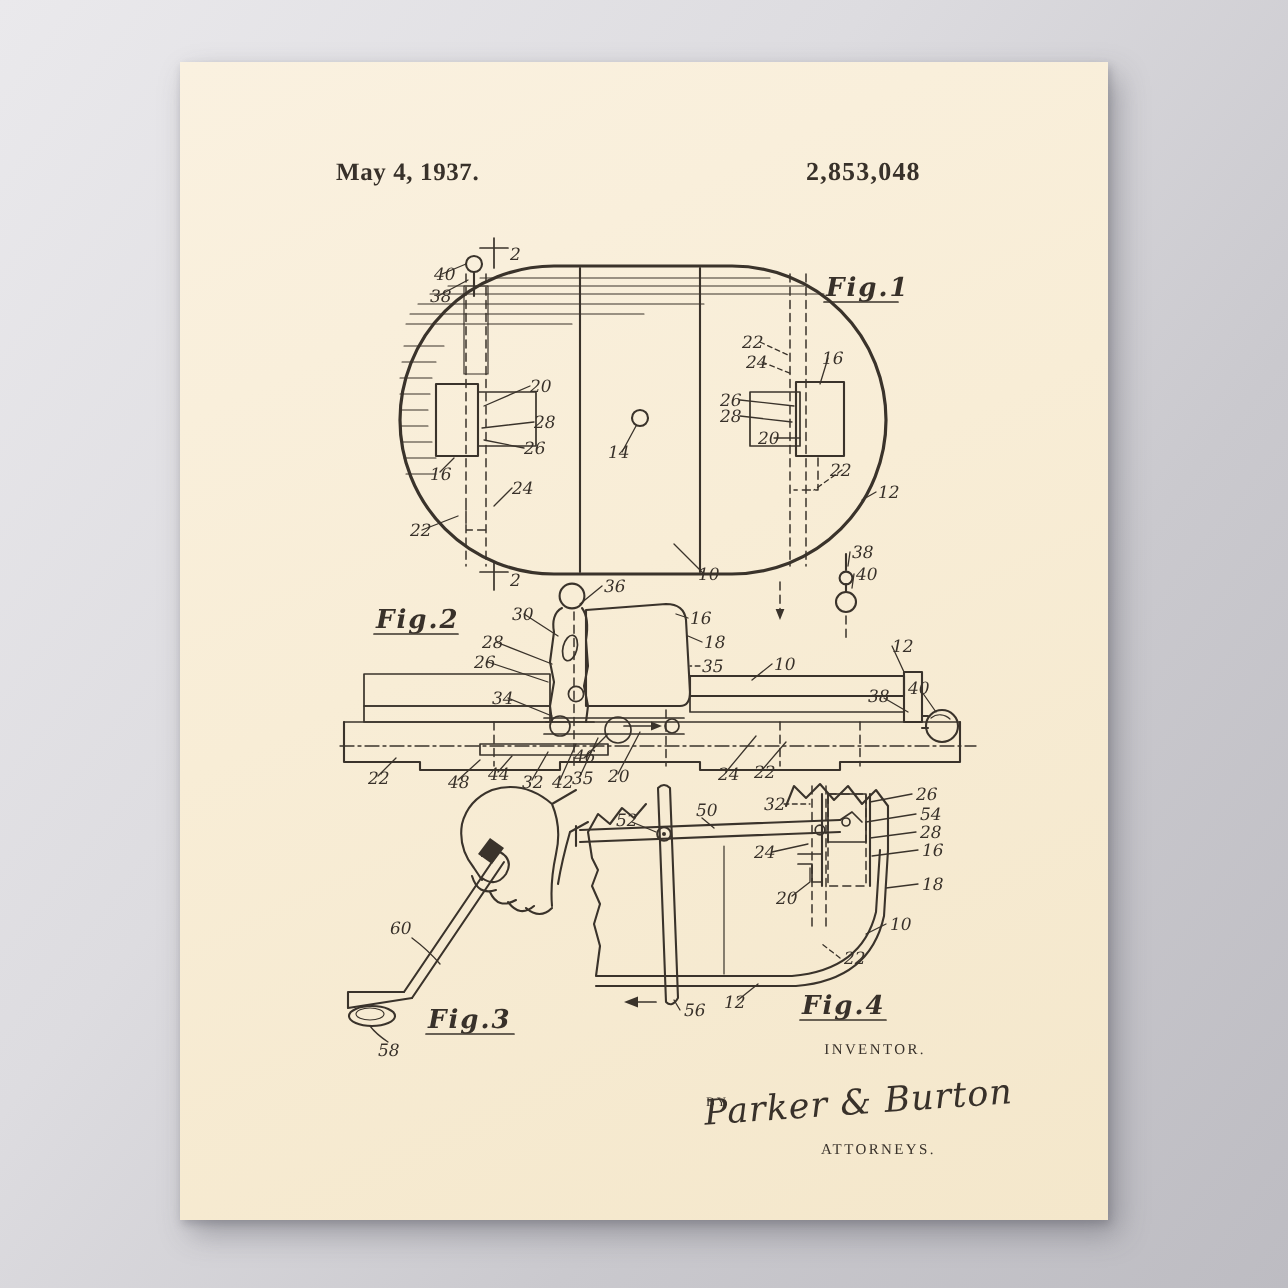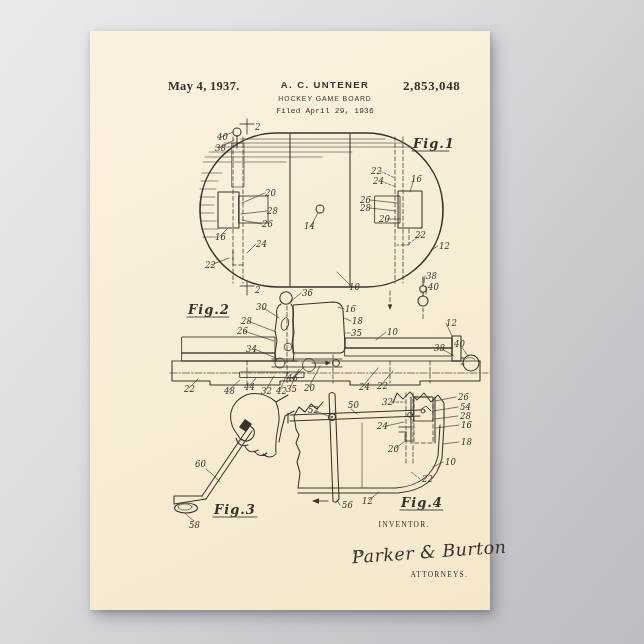--- a/index.html
+++ b/index.html
@@ -2,34 +2,34 @@
 <html><head>
 <meta charset="utf-8">
 <style>
   html,body{margin:0;padding:0;}
   body{
     width:644px;height:644px;overflow:hidden;position:relative;
     background:linear-gradient(128deg,#eae9ec 0%,#dddce0 38%,#cac9ce 68%,#bdbcc2 100%);
     font-family:"Liberation Sans",sans-serif;
   }
   .poster{
-    position:absolute;left:90px;top:31px;width:400px;height:579px;
+    position:absolute;left:90px;top:31px;width:464px;height:579px;
     background:linear-gradient(155deg,#faf1e0 0%,#f8edd6 45%,#f4e7cb 100%);
     box-shadow:5px 7px 14px rgba(70,70,82,.38),1px 2px 4px rgba(70,70,82,.25);
   }
   .poster *{position:absolute;color:#38312a;}
   .hdr-date{left:78px;top:48px;font-family:"Liberation Serif",serif;font-weight:bold;font-size:12.5px;letter-spacing:.3px;}
   .hdr-center{left:163px;top:48px;width:144px;text-align:center;}
   .hdr-center *{position:static;display:block;}
   .hdr-name{font-family:"Liberation Sans",sans-serif;font-weight:bold;font-size:9.5px;letter-spacing:1.4px;}
   .hdr-title{margin-top:5px;font-family:"Liberation Sans",sans-serif;font-size:6.8px;letter-spacing:1px;}
   .hdr-filed{margin-top:5px;font-family:"Liberation Mono",monospace;font-size:7.8px;letter-spacing:.2px;}
   .hdr-number{left:313px;top:47px;font-family:"Liberation Serif",serif;font-weight:bold;font-size:13px;letter-spacing:.6px;}
   .drawing{left:0;top:0;}
-  .ft-inventor{left:255px;top:489px;width:118px;text-align:center;font-family:"Liberation Serif",serif;font-size:7.5px;letter-spacing:1.2px;}
+  .ft-inventor{left:255px;top:489px;width:118px;text-align:right;font-family:"Liberation Serif",serif;font-size:7.5px;letter-spacing:1.2px;}
   .ft-name{left:248px;top:498px;width:120px;text-align:center;font-family:"DejaVu Serif",serif;font-style:italic;font-size:12.5px;letter-spacing:.6px;}
   .ft-by{left:263px;top:517px;font-family:"Liberation Serif",serif;font-size:6.5px;letter-spacing:1px;}
   .ft-sig{left:262px;top:512px;width:125px;font-family:"DejaVu Serif",serif;font-style:italic;font-size:17.5px;letter-spacing:.5px;transform:rotate(-4deg);white-space:nowrap;}
   .ft-att{left:258px;top:539px;width:120px;text-align:right;font-family:Liberation Serif, serif;font-size:7.5px;letter-spacing:1.2px;}
 
   
   .ink{stroke:#3a332b;fill:none;stroke-width:1.05;stroke-linecap:round;stroke-linejoin:round;}
   .thick{stroke-width:1.6;}
   .mid{stroke-width:.85;}
   .thin{stroke-width:.6;}
@@ -41,25 +41,20 @@
   .fill-ink{fill:#3a332b;stroke:none;}
   text.ref{font:italic 8.5px "DejaVu Serif",serif;fill:#38312a;stroke:none;}
   text.figlab{font:italic 700 13px "DejaVu Serif",serif;fill:#38312a;stroke:none;letter-spacing:1px;}
 </style>
 </head>
 <body>
 
 <div class="poster">
 
   <div class="hdr-date">May 4, 1937.</div>
-  <div class="hdr-center">
-    <span class="hdr-name">A. C. UNTENER</span>
-    <span class="hdr-title">HOCKEY GAME BOARD</span>
-    <span class="hdr-filed">Filed April 29, 1936</span>
-  </div>
   <div class="hdr-number">2,853,048</div>
 
   <svg class="drawing" width="464" height="579" viewBox="0 0 464 579">
     <defs>
       <pattern id="xh" width="3.6" height="3.6" patternUnits="userSpaceOnUse">
         <path d="M0,3.6 L3.6,0 M0,0 L3.6,3.6" stroke="#3a332b" stroke-width="0.5"></path>
       </pattern>
       <pattern id="dh" width="4" height="4" patternUnits="userSpaceOnUse">
         <path d="M0,4 L4,0" stroke="#3a332b" stroke-width="0.5"></path>
       </pattern>

